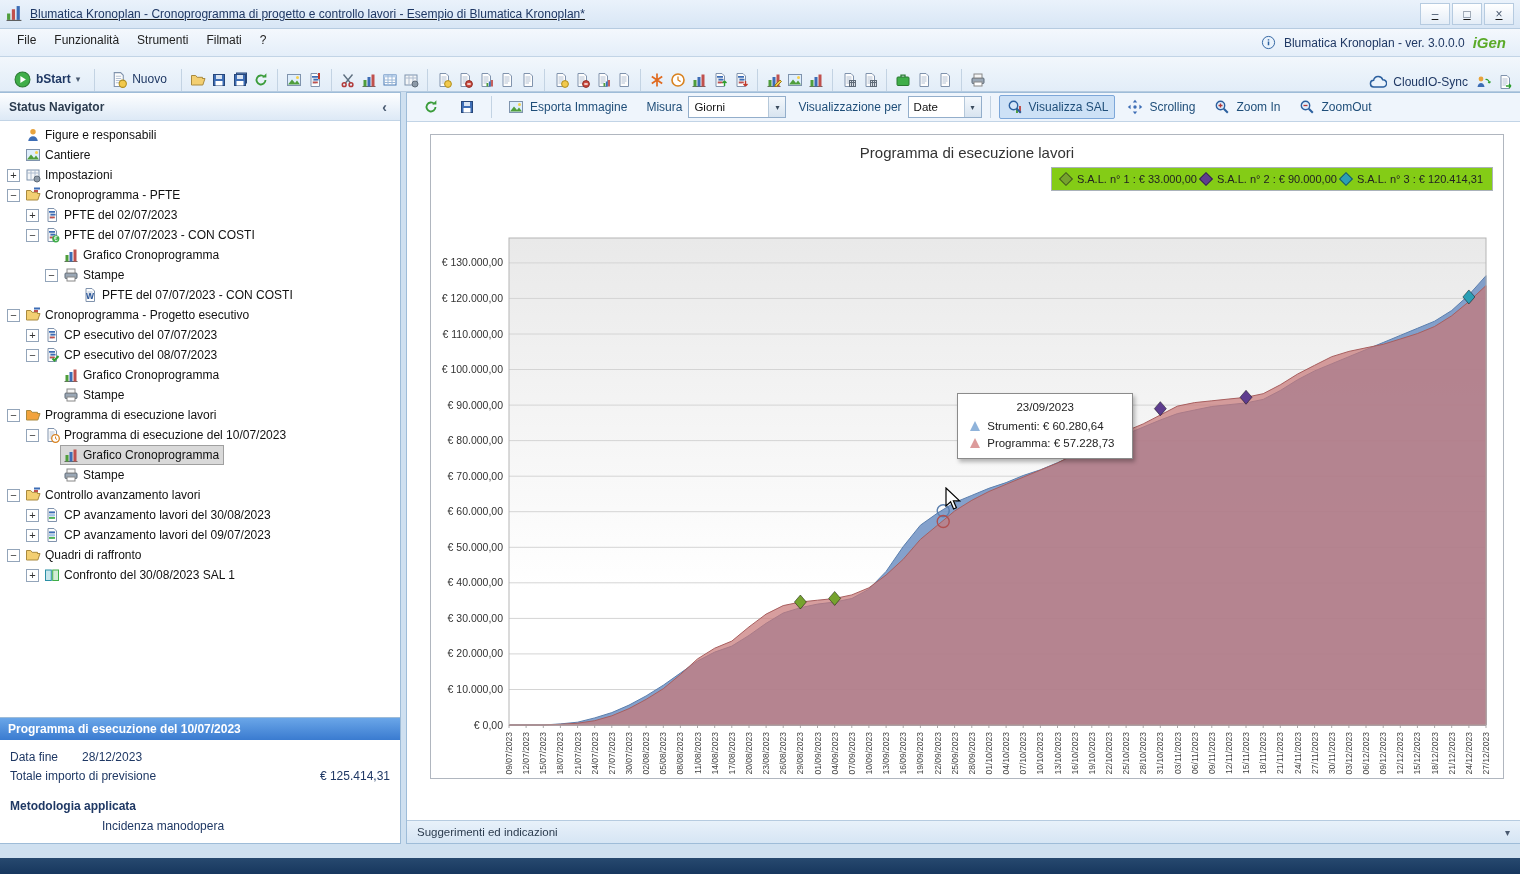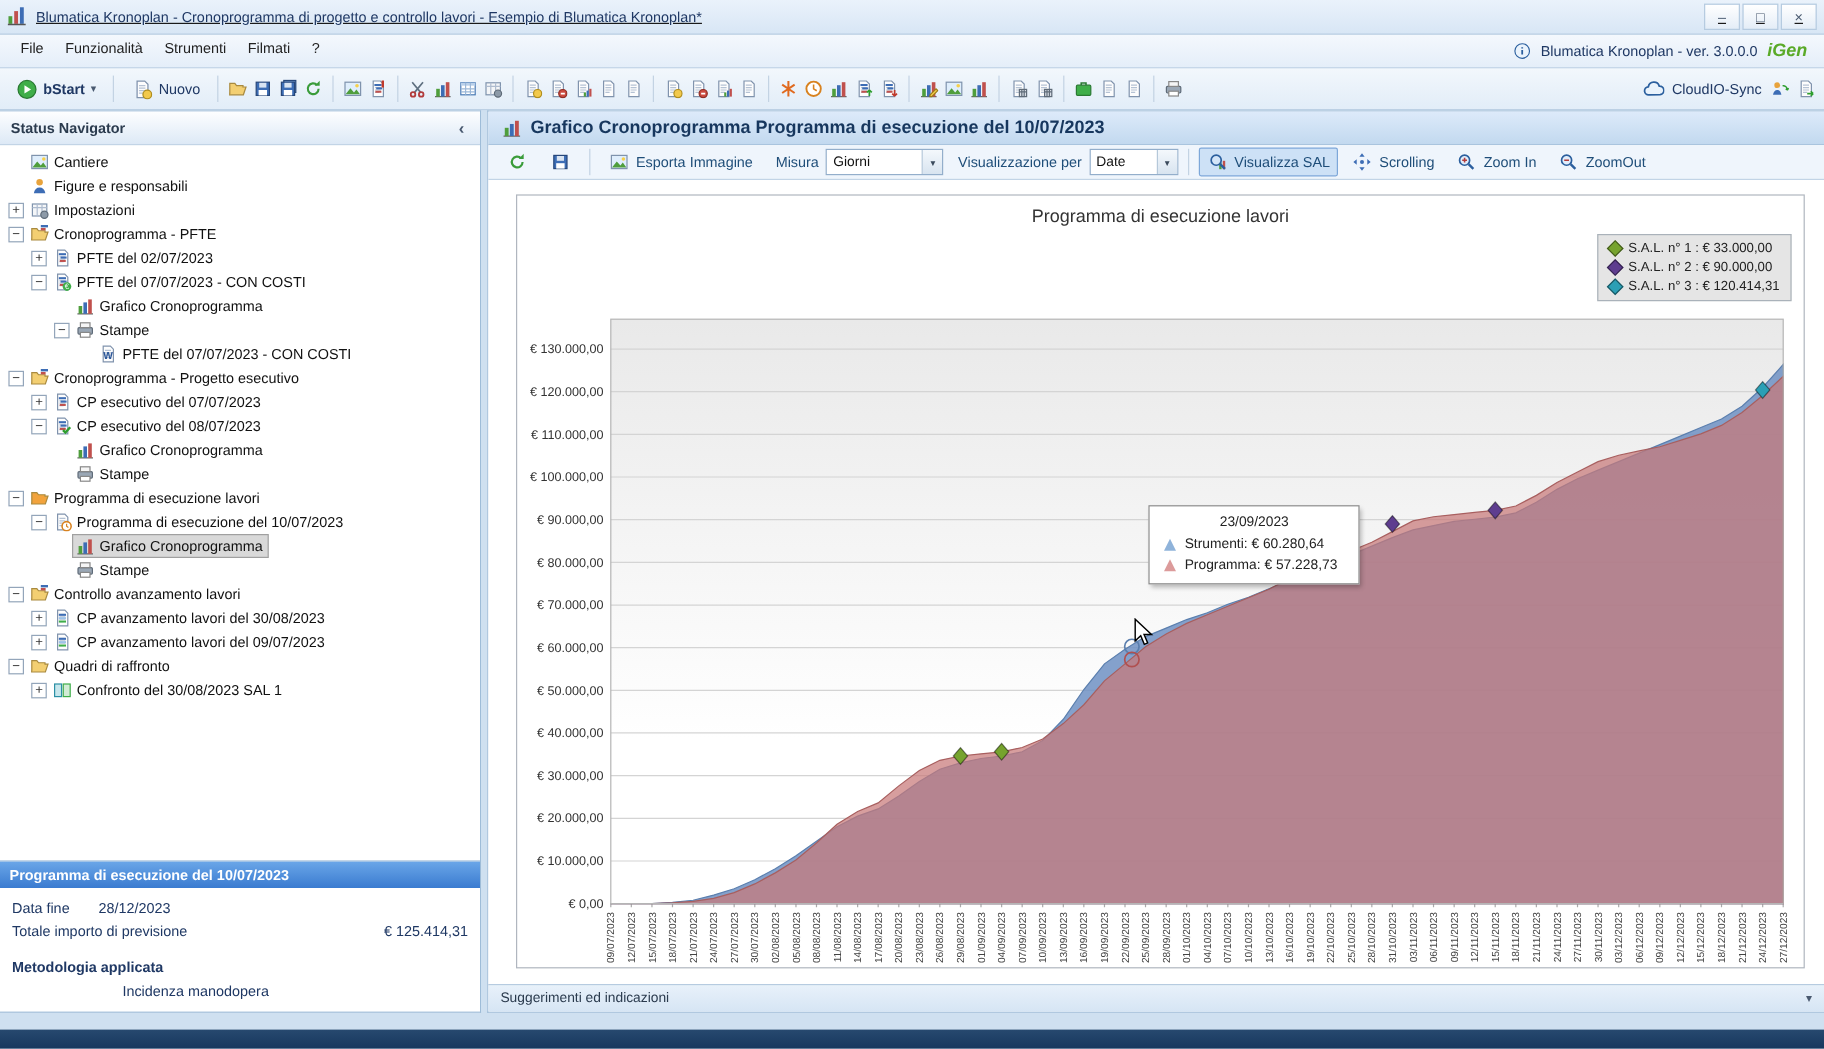--- a/index.html
+++ b/index.html
@@ -14,21 +14,21 @@
   .win-btn{width:28px;height:20px;display:flex;align-items:center;justify-content:center;border:1px solid #b6cbe0;background:linear-gradient(#ffffff,#e4edf7);color:#44false5a70;color:#4a5a70;font-size:12px;cursor:default;}
 
   
   .menubar{height:27px;display:flex;background:linear-gradient(#f4f8fd,#e4eef9);border-bottom:1px solid #c2d4e6;padding:0 8px;}
   .menu-item{padding:4px 9px;color:#222;}
   .menu-right{margin-left:auto;display:flex;align-items:center;gap:8px;color:#1f3864;}
   .info-icon{width:15px;height:15px;display:inline-flex;}
   .logo{font-weight:bold;font-style:italic;font-size:15px;color:#5aaa28;margin-right:6px;}
 
   
-  .toolbar{height:34px;display:flex;align-items:center;background:linear-gradient(#f2f7fc,#e2edf8);border-bottom:1px solid #b6cbe0;padding:0 6px;gap:3px;}
+  .toolbar{height:34px;display:flex;align-items:flex-end;background:linear-gradient(#f2f7fc,#e2edf8);border-bottom:1px solid #b6cbe0;padding:0 6px;gap:3px;}
   .tb-sep{width:1px;height:22px;background:#c3d3e3;margin:0 4px;}
   .tb-btn{display:flex;align-items:center;gap:5px;padding:3px 7px;border-radius:2px;}
   .tb-btn .lbl{color:#1f3864;}
   .bstart .lbl{font-weight:bold;}
   .tb-ico{width:18px;height:18px;display:inline-flex;align-items:center;justify-content:center;}
   .caret{font-size:9px;color:#4a5a70;}
   .toolbar-right{margin-left:auto;display:flex;align-items:center;gap:6px;}
   .cloud-label{color:#1f3864;font-weight:normal;font-size:12px;}
 
   
@@ -71,21 +71,21 @@
   .ct-label{margin:0 2px 0 8px;}
   .dd{display:flex;align-items:center;border:1px solid #93aecb;background:#fff;height:20px;width:96px;position:relative;}
   .dd.small{width:72px;}
   .dd-value{flex:1;padding:0 5px;font-size:11.5px;color:#111;}
   .dd-btn{width:16px;height:100%;display:flex;align-items:center;justify-content:center;background:linear-gradient(#f4f8fc,#d8e4f0);border-left:1px solid #b5c8da;font-size:8px;color:#3a4a5c;}
 
   
   .chart-wrap{flex:1;background:#fff;padding:12px 18px 18px 23px;min-height:0;}
   .chart-box{position:relative;width:1072px;height:643px;border:1px solid #b0b6bf;background:#fff;}
   .chart-title{position:absolute;top:9px;left:0;width:100%;text-align:center;font-size:15px;color:#333;}
-  .legend{position:absolute;top:32px;right:10px;border:1px solid #aab2ba;background:#e5e5e5;padding:5px 9px;display:flex;flex-direction:column;gap:4px;z-index:3;}
+  .legend{position:absolute;top:32px;right:10px;border:1px solid #aab2ba;background:#84cc16;padding:5px 9px;display:flex;flex-direction:row;gap:4px;z-index:3;}
   .legend-row{display:flex;align-items:center;gap:6px;font-size:11px;color:#222;}
   .diamond{width:8px;height:8px;transform:rotate(45deg);display:inline-block;border:1px solid rgba(0,0,0,.45);}
   .tooltip{position:absolute;z-index:4;background:#fff;border:1px solid #8b8b8b;box-shadow:2px 3px 4px rgba(0,0,0,.28);padding:7px 12px 9px 12px;min-width:150px;}
   .tt-date{text-align:center;font-size:11.5px;color:#222;margin-bottom:7px;}
   .tt-row{display:flex;align-items:center;gap:7px;font-size:11.5px;color:#222;margin-top:5px;}
   .tri{width:0;height:0;border-left:5.5px solid transparent;border-right:5.5px solid transparent;border-bottom:10px solid #8fb3da;}
   .cursor{position:absolute;z-index:5;pointer-events:none;}
 
   
   .suggestions{height:22px;display:flex;align-items:center;padding:0 10px;background:linear-gradient(#e8f1fa,#d6e5f4);border-top:1px solid #b6cbe0;color:#2b3b4e;font-size:11.5px;}
@@ -441,38 +441,38 @@
       <div class="panel-header">
         <span>Status Navigator</span>
         <span class="collapse-btn">‹</span>
       </div>
       <div class="tree" id="tree">
           <div class="tree-row" style="padding-left: 7px;">
             <span class="expander spacer"></span>
             <span class="node-body">
               <span class="tree-icon">
                 <svg width="16" height="16" viewBox="0 0 16 16">
+                  <circle cx="8" cy="4.8" r="2.7" fill="#e8a33c"></circle>
+                  <path d="M3.2 14c.5-3.2 2.3-4.8 4.8-4.8s4.3 1.6 4.8 4.8z" fill="#3d6db5"></path>
+                </svg>
+              </span>
+              <span class="tree-label">Figure e responsabili</span>
+            </span>
+          </div>
+          <div class="tree-row" style="padding-left: 7px;">
+            <span class="expander spacer"></span>
+            <span class="node-body">
+              <span class="tree-icon">
+                <svg width="16" height="16" viewBox="0 0 16 16">
                   <rect x="1.5" y="2.5" width="13" height="11" fill="#dfeefc" stroke="#7f93ad"></rect>
                   <path d="M2 12.5l4-5 3 3.5 2-2.5 3 4z" fill="#4f9e3c"></path>
                   <circle cx="11.5" cy="5.5" r="1.5" fill="#f7d04a"></circle>
                 </svg>
               </span>
               <span class="tree-label">Cantiere</span>
-            </span>
-          </div>
-          <div class="tree-row" style="padding-left: 7px;">
-            <span class="expander spacer"></span>
-            <span class="node-body">
-              <span class="tree-icon">
-                <svg width="16" height="16" viewBox="0 0 16 16">
-                  <circle cx="8" cy="4.8" r="2.7" fill="#e8a33c"></circle>
-                  <path d="M3.2 14c.5-3.2 2.3-4.8 4.8-4.8s4.3 1.6 4.8 4.8z" fill="#3d6db5"></path>
-                </svg>
-              </span>
-              <span class="tree-label">Figure e responsabili</span>
             </span>
           </div>
           <div class="tree-row" style="padding-left: 7px;">
             <span class="expander">+</span>
             <span class="node-body">
               <span class="tree-icon">
                 <svg width="16" height="16" viewBox="0 0 16 16">
                   <rect x="2" y="3" width="12" height="10" fill="#f4f6f8" stroke="#7f93ad"></rect>
                   <path d="M2 6h12M6 3v10M10 3v10" stroke="#aebccf"></path>
                   <circle cx="12" cy="12" r="3" fill="#8d9aa8" stroke="#5f6b78"></circle>
@@ -775,31 +775,20 @@
           </div>
           <div class="metodo-label">Metodologia applicata</div>
           <div class="metodo-value">Incidenza manodopera</div>
         </div>
       </div>
     </div>
 
     <div class="divider"></div>
 
     <div class="right-panel">
-      <div class="chart-header">
-        <span class="tb-ico">
-            <svg width="17" height="17" viewBox="0 0 16 16">
-              <path d="M1.5 14.5h13" stroke="#666"></path>
-              <rect x="2.5" y="8" width="3" height="6.5" fill="#4f9e3c"></rect>
-              <rect x="6.5" y="5" width="3" height="9.5" fill="#3d6db5"></rect>
-              <rect x="10.5" y="2.5" width="3" height="12" fill="#c0504d"></rect>
-            </svg>
-          </span>
-        <span class="t">Grafico Cronoprogramma Programma di esecuzione del 10/07/2023</span>
-      </div>
 
       <div class="chart-toolbar">
         <span class="ct-btn">
             <span class="tb-ico" id="ct-refresh">
               <svg width="16" height="16" viewBox="0 0 16 16">
                 <path d="M12.5 8a4.5 4.5 0 1 1-1.3-3.2" fill="none" stroke="#3a9c3a" stroke-width="1.8"></path>
                 <path d="M13.4 1.2v4.2h-4.2z" fill="#3a9c3a"></path>
               </svg>
             </span>
           </span>

